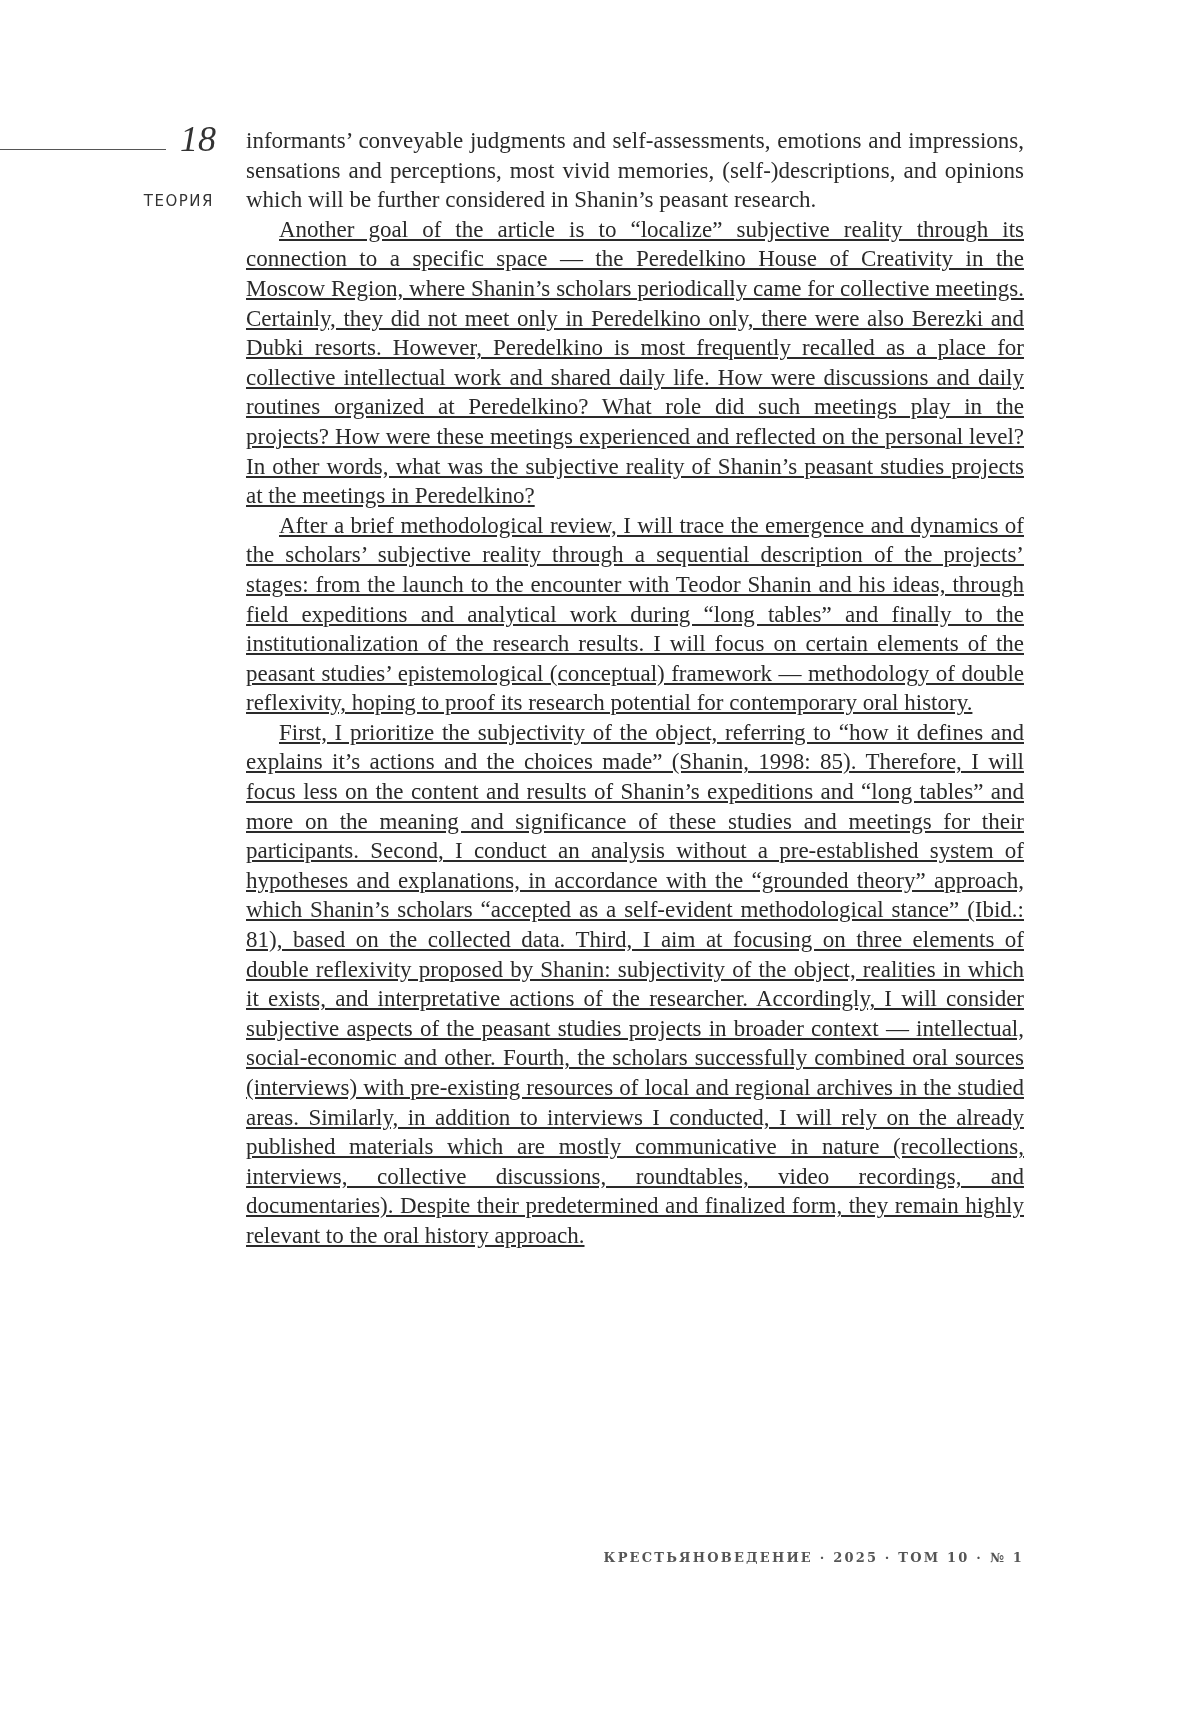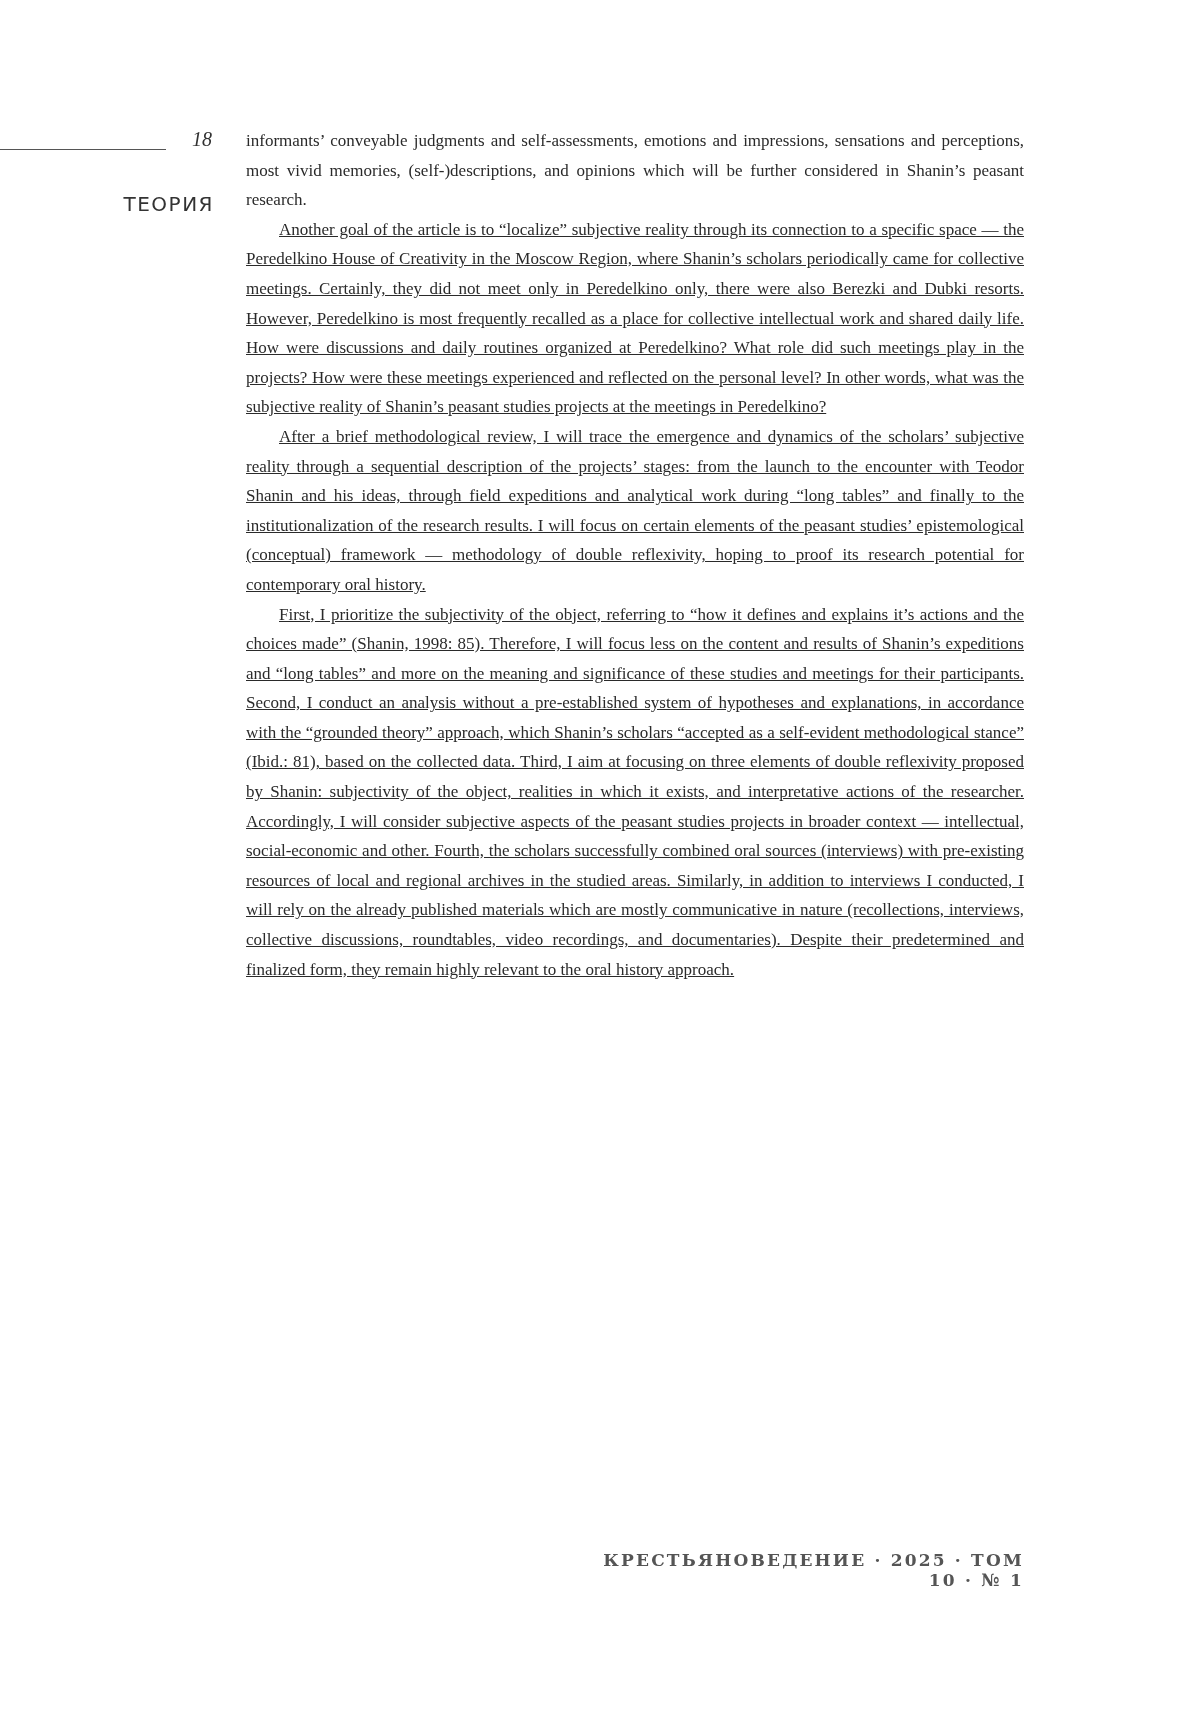--- a/index.html
+++ b/index.html
@@ -1,28 +1,28 @@
 <!DOCTYPE html>
 <html><head>
 <meta charset="utf-8">
 <style>
   html, body { margin: 0; padding: 0; background: #ffffff; }
   body { width: 1200px; height: 1710px; position: relative; overflow: hidden; color: #2a2a2a; }
   .margin-rule { position: absolute; left: 0; top: 149px; width: 166px; height: 0; border-top: 1.5px solid #555; }
   .page-number { position: absolute; left: 180px; top: 124px; width: 32px; text-align: right;
-    font-family: "Liberation Serif", "DejaVu Serif", serif; font-style: italic; font-size: 20px; color: #333; line-height: 30px; }
+    font-family: "Liberation Serif", "DejaVu Serif", serif; font-style: italic; font-size: 36px; color: #333; line-height: 30px; }
   .section-label { position: absolute; left: 120px; top: 192px; width: 94px; text-align: right;
-    font-family: "DejaVu Sans", "Liberation Sans", sans-serif; font-size: 20px; letter-spacing: 1.5px; color: #333; }
+    font-family: "DejaVu Sans", "Liberation Sans", sans-serif; font-size: 15px; letter-spacing: 1.5px; color: #333; }
   .text-column { position: absolute; left: 246px; top: 126px; width: 778px;
-    font-family: "Liberation Serif", "DejaVu Serif", serif; font-size: 17px; line-height: 29.6px;
+    font-family: "Liberation Serif", "DejaVu Serif", serif; font-size: 23px; line-height: 29.6px;
     text-align: justify; color: #2a2a2a; }
   .text-column p { margin: 0; }
   .text-column p.indent { text-indent: 33px; text-decoration: underline; }
   .footer { position: absolute; left: 600px; top: 1550px; width: 424px; text-align: right;
-    font-family: "DejaVu Serif", "Liberation Serif", serif; font-size: 17px; letter-spacing: 2.2px; color: #555; font-weight: bold; }
+    font-family: "DejaVu Serif", "Liberation Serif", serif; font-size: 13px; letter-spacing: 2.2px; color: #555; font-weight: bold; }
 </style>
 </head>
 <body>
 
 <div class="margin-rule"></div>
 <div class="page-number">18</div>
 <div class="section-label">ТЕОРИЯ</div>
 
 <div class="text-column">
   <p>informants’ conveyable judgments and self-assessments, emotions and impressions, sensations and perceptions, most vivid memories, (self-)descriptions, and opinions which will be further considered in Shanin’s peasant research.</p>

